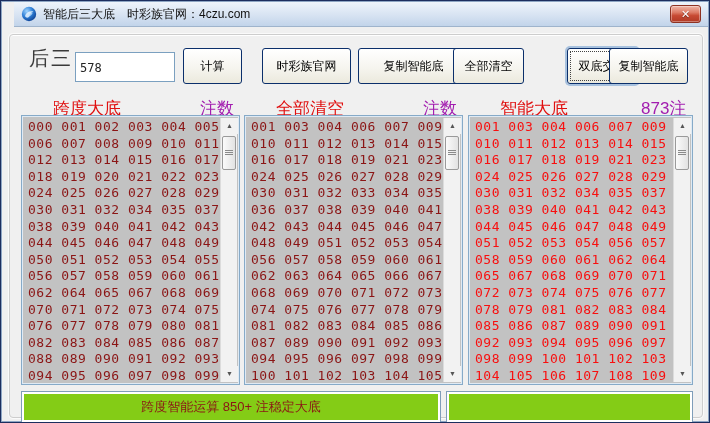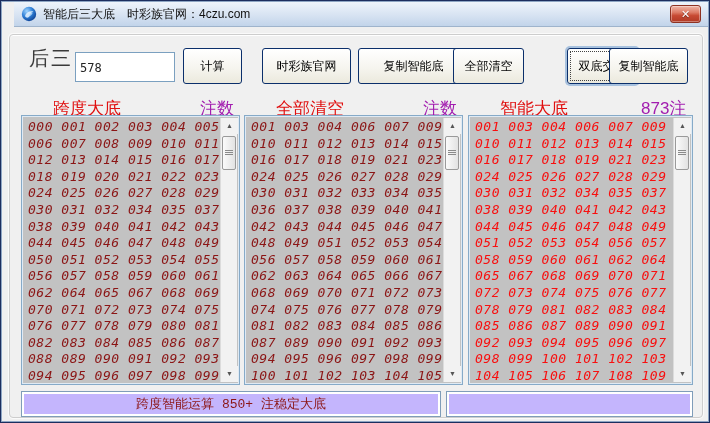--- a/index.html
+++ b/index.html
@@ -85,21 +85,21 @@
     box-shadow: inset 0 0 0 1px #dfeaf4;
   }
   .panel-1 { left: 20px;  width: 219px; }
   .panel-2 { left: 243px; width: 219px; }
   .panel-3 { left: 467px; width: 225px; }
   .panel-text {
     position: absolute; left: 2px; top: 2px; right: 19px; bottom: 2px;
     overflow: hidden;
     font-family: "DejaVu Sans Mono", "Liberation Mono", monospace;
     font-size: 13px; line-height: 16.6px; letter-spacing: 0.5px;
-    white-space: pre; padding: 1px 0 0 4px; font-style: italic;
+    white-space: pre; padding: 1px 0 0 4px;
   }
   .dark-red-text  { color: #8b1515; }
   .bright-red-text{ color: #f80f0f; }
 
   
   .scrollbar {
     position: absolute; top: 2px; bottom: 2px; right: 2px; width: 17px;
     background: #f2f2f2; border-left: 1px solid #dcdcdc;
   }
   .sb-btn {
@@ -112,26 +112,26 @@
   .sb-thumb {
     position: absolute; left: 1px; top: 18px; width: 14px; height: 34px;
     background: linear-gradient(90deg, #fbfbfb, #e2e2e2);
     border: 1px solid #9a9a9a; border-radius: 2px;
   }
   .sb-grip { margin: 13px auto 0; width: 8px; }
   .sb-grip div { height: 1px; background: #8a8a8a; margin-bottom: 1px; }
 
   
   .status-box {
-    position: absolute; top: 390px; height: 26px;
-    background: #c4b5fd;
+    position: absolute; top: 390px; height: 32px;
+    background: #84cc16;
     border: 1px solid #7f9db9;
     box-shadow: inset 0 0 0 2px #ffffff;
     display: flex; align-items: center; justify-content: center;
-    font-size: 13px; color: #8b1515; font-family: Liberation Mono, monospace;
+    font-size: 13px; color: #8b1515;
   }
   .status-left  { left: 20px;  width: 420px; }
   .status-right { left: 445px; width: 247px; }
 </style>
 </head>
 <body>
 
 <div class="window">
 
   <div class="titlebar">

